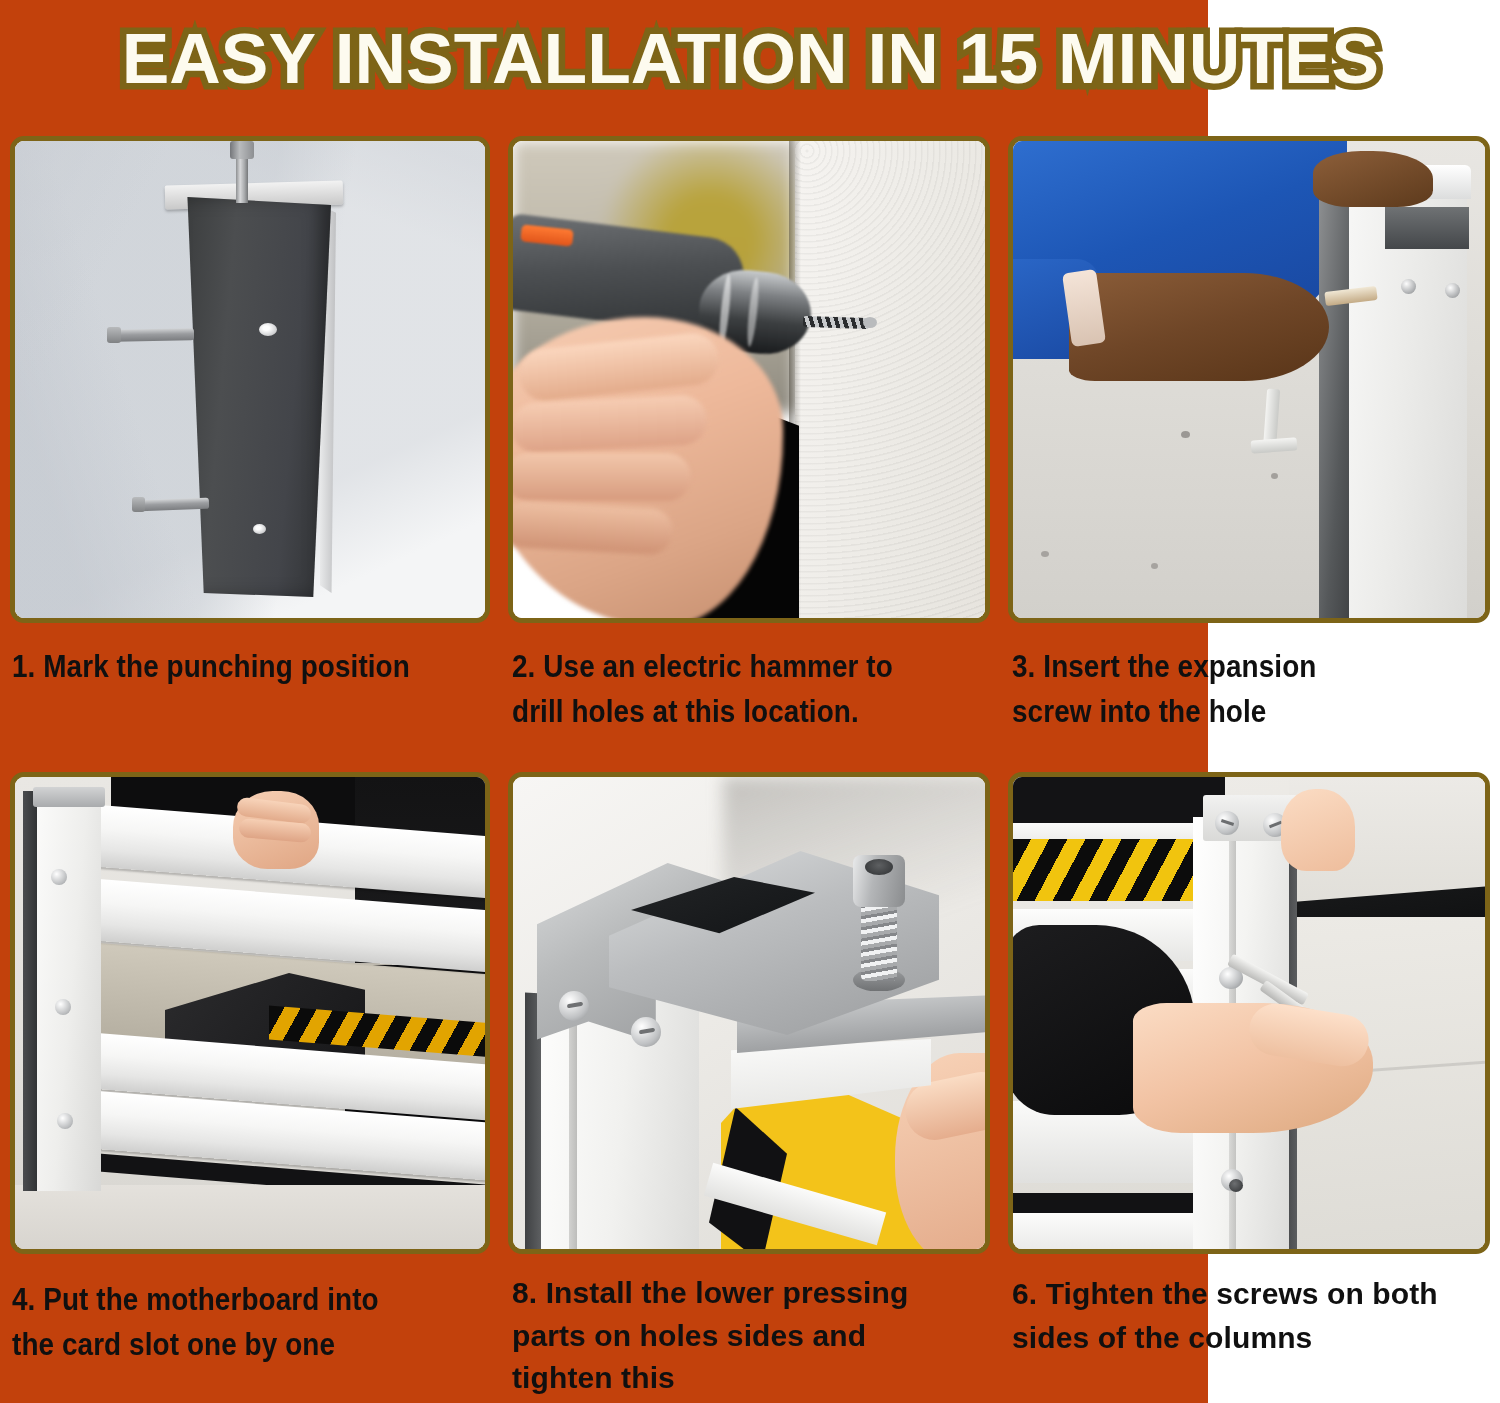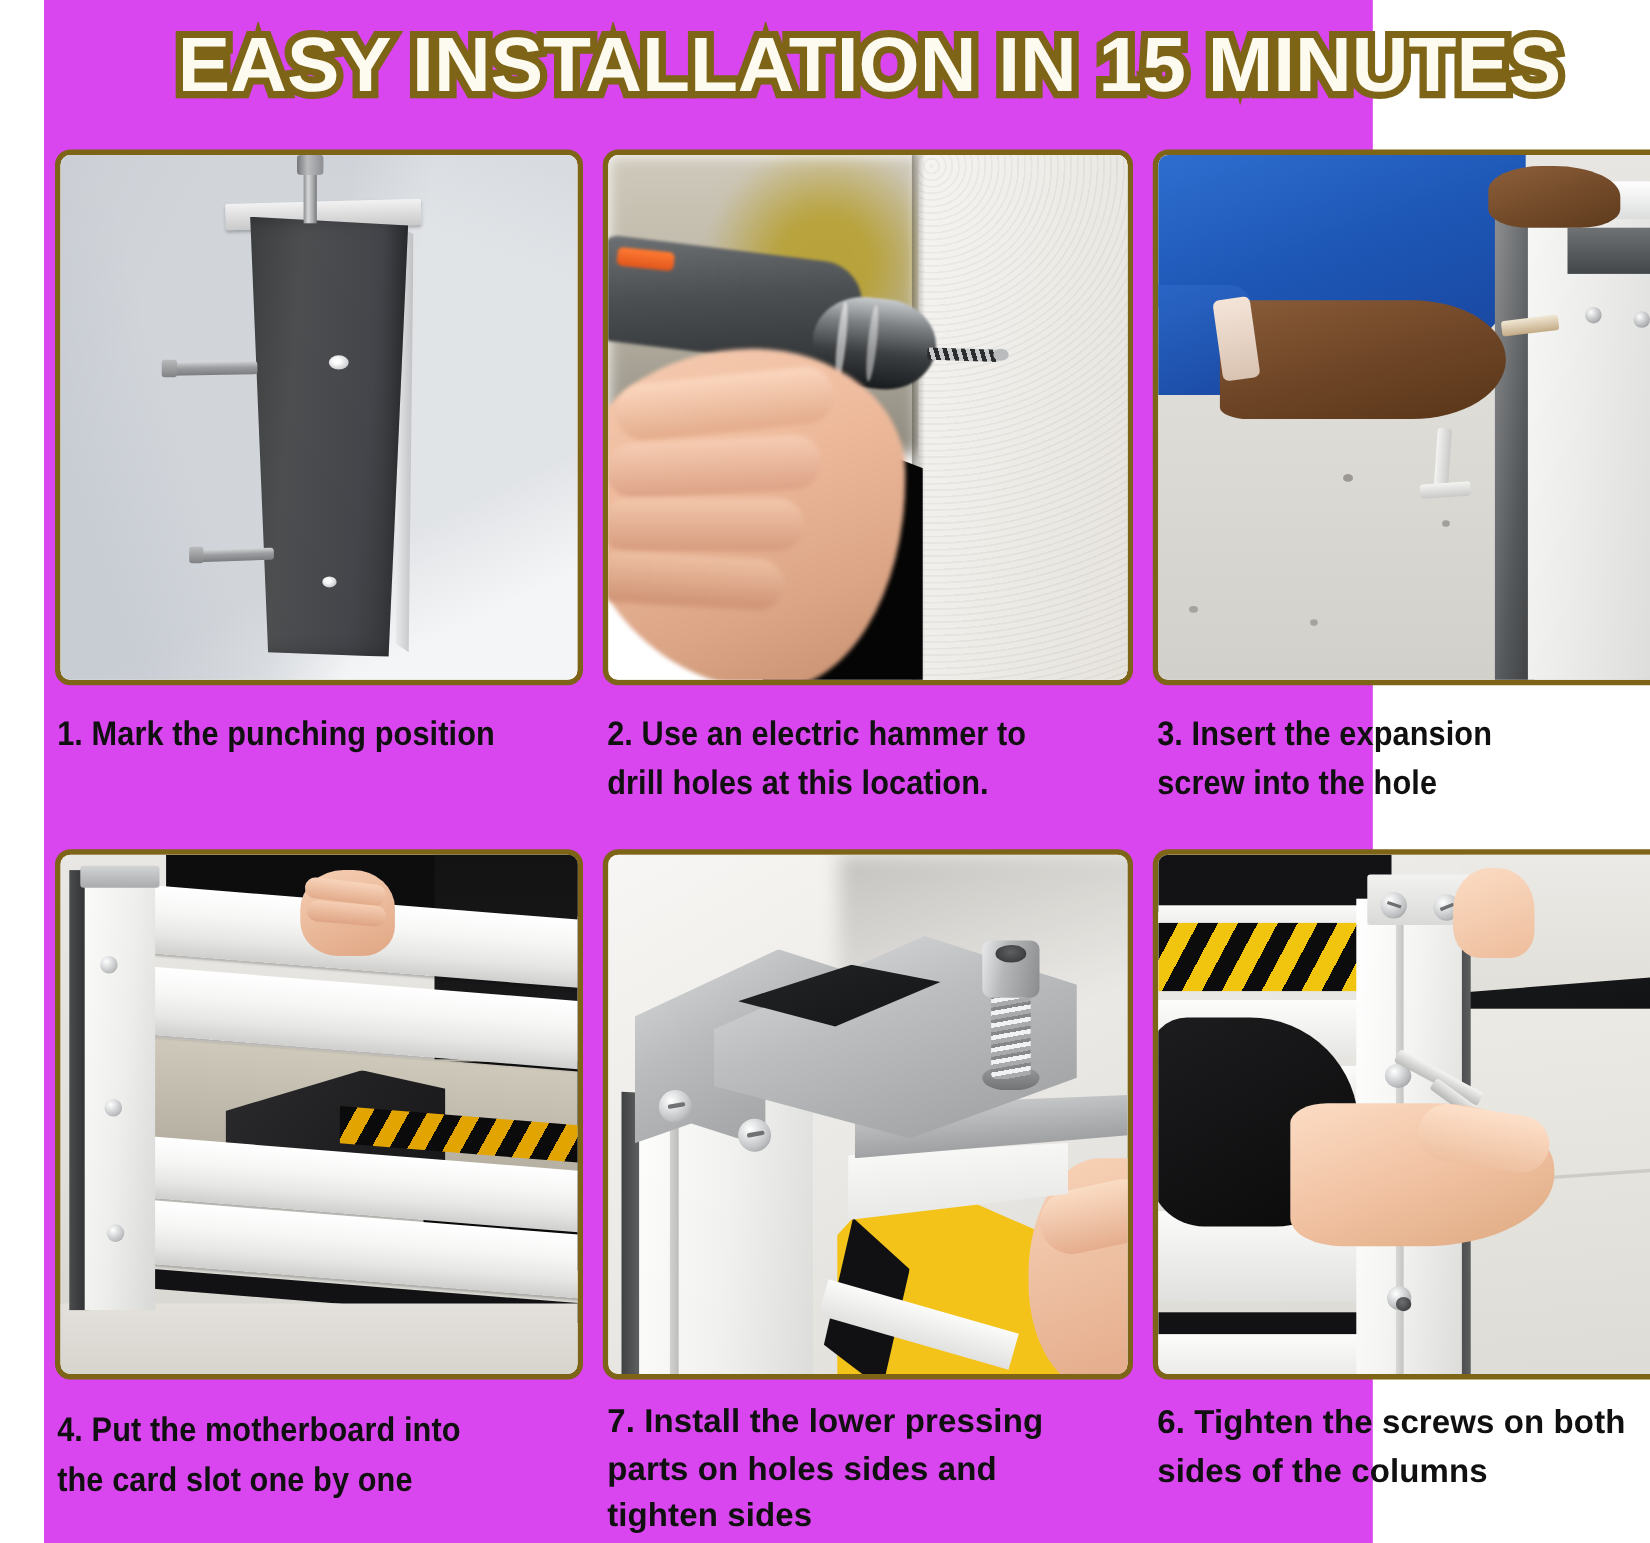--- a/index.html
+++ b/index.html
@@ -9,22 +9,21 @@
     height: 1403px;
     background: #ffffff;
     font-family: "Liberation Sans", sans-serif;
     overflow: hidden;
   }
 
   #page {
     position: relative;
     width: 1208px;
     height: 1403px;
-    background: #d946ef;
-    margin-left: 40px;
+    background: #c2410c;
   }
 
   
   #title-bar {
     position: absolute;
     left: 0; top: 0;
     width: 1500px; height: 118px;
     display: flex; align-items: center; justify-content: center;
   }
   #title-text {
@@ -610,23 +609,23 @@
       <div class="blk p5-bolt-thread"></div>
       <div class="blk p5-bolt-head"></div>
       <div class="blk p5-bolt-hole"></div>
       <div class="blk p5-bscrew1"></div>
       <div class="blk p5-bscrew1s"></div>
       <div class="blk p5-bscrew2"></div>
       <div class="blk p5-bscrew2s"></div>
     </div>
   </div>
   <div class="cap" style="left:512px; top:1272px; width:470px; font-size:30px; line-height:1.42;">
-    <div>7. Install the lower pressing</div>
+    <div>8. Install the lower pressing</div>
     <div>parts on holes sides and</div>
-    <div>tighten sides</div>
+    <div>tighten this</div>
   </div>
 
   <div class="panel" style="left:1008px; top:772px; width:482px; height:482px;">
     <div class="photo">
       <div class="blk p6-bg"></div>
       <div class="blk p6-wall"></div>
       <div class="blk p6-skirt"></div>
       <div class="blk p6-floor"></div>
       <div class="blk p6-floorline"></div>
       <div class="blk p6-topdark"></div>

